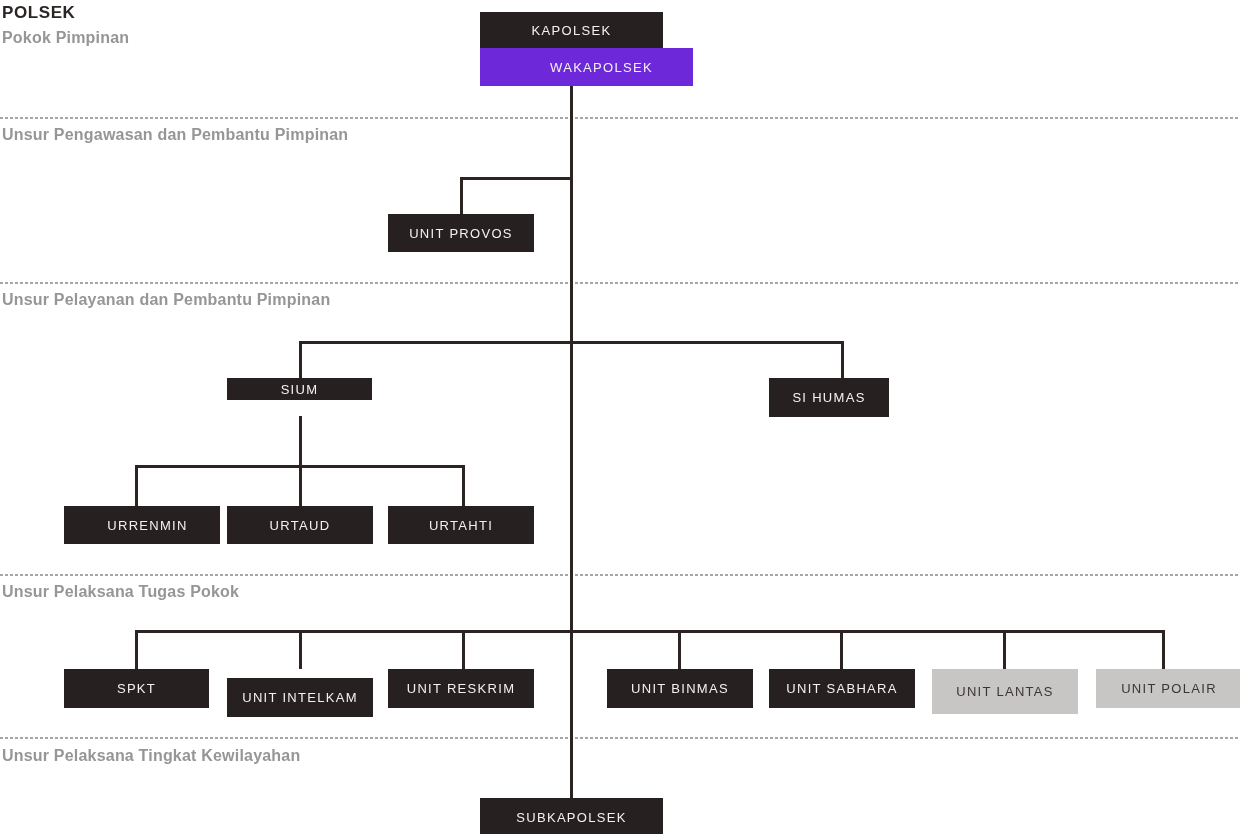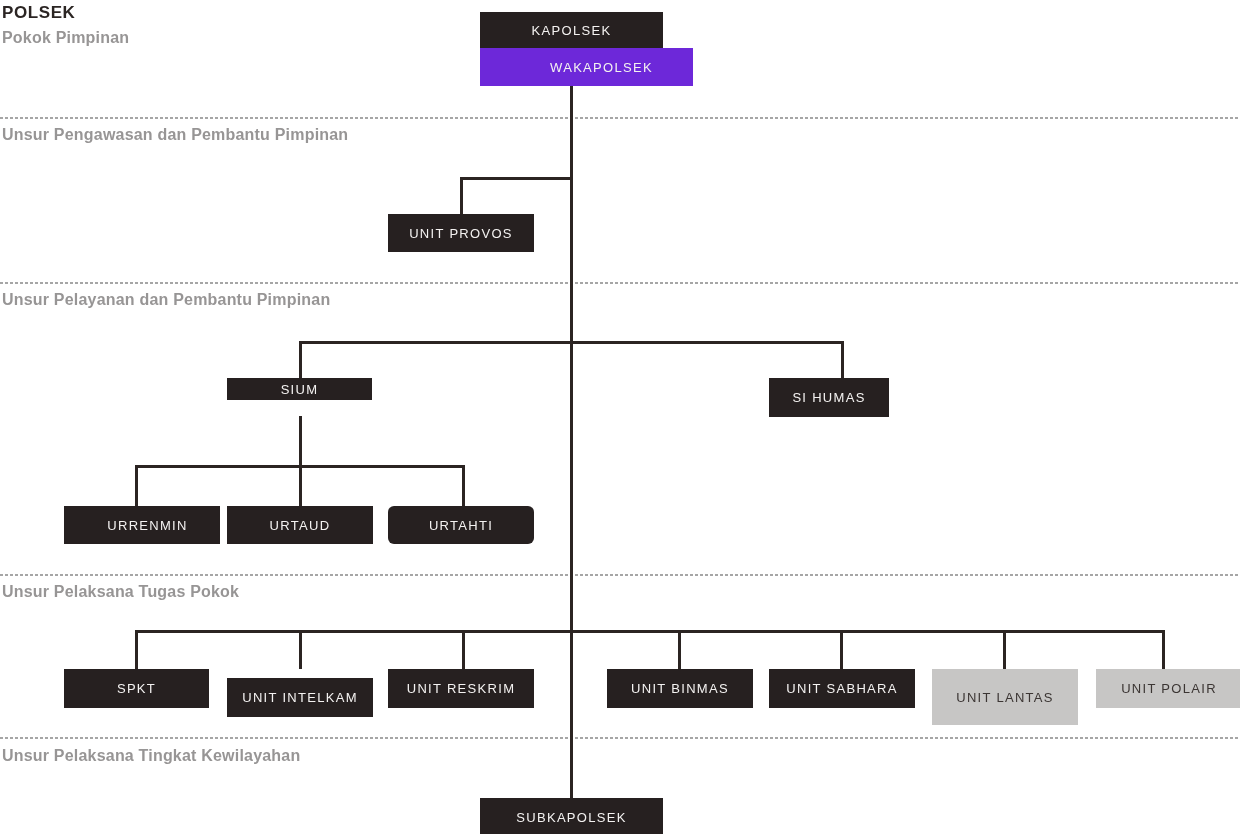--- a/index.html
+++ b/index.html
@@ -105,25 +105,25 @@
   <div class="node" style="left:480px; top:12px; width:183px; height:36px;">KAPOLSEK</div>
   <div class="node mid" style="left:480px; top:48px; width:183px; height:38px;">WAKAPOLSEK</div>
 
   <div class="node" style="left:388px; top:214px; width:146px; height:38px;">UNIT PROVOS</div>
 
   <div class="node" style="left:227px; top:378px; width:145px; height:22px;">SIUM</div>
   <div class="node" style="left:769px; top:378px; width:120px; height:39px;">SI HUMAS</div>
 
   <div class="node" style="left:64px;  top:506px; width:145px; height:38px;padding-left:11px;">URRENMIN</div>
   <div class="node" style="left:227px; top:506px; width:146px; height:38px;">URTAUD</div>
-  <div class="node" style="left:388px; top:506px; width:146px; height:38px;border-radius:6px;">URTAHTI</div>
+  <div class="node" style="left:388px; top:506px; width:146px; height:38px;">URTAHTI</div>
 
   <div class="node" style="left:64px;  top:669px; width:145px; height:39px;">SPKT</div>
   <div class="node" style="left:227px; top:669px; width:146px; height:39px;margin-top:9px;">UNIT INTELKAM</div>
   <div class="node" style="left:388px; top:669px; width:146px; height:39px;">UNIT RESKRIM</div>
   <div class="node" style="left:607px; top:669px; width:146px; height:39px;">UNIT BINMAS</div>
   <div class="node" style="left:769px; top:669px; width:146px; height:39px;">UNIT SABHARA</div>
-  <div class="node light" style="left:932px;  top:669px; width:146px; height:56px;">UNIT LANTAS</div>
+  <div class="node light" style="left:932px;  top:669px; width:146px; height:45px;">UNIT LANTAS</div>
   <div class="node light" style="left:1096px; top:669px; width:146px; height:39px;">UNIT POLAIR</div>
 
   <div class="node" style="left:480px; top:798px; width:183px; height:38px;">SUBKAPOLSEK</div>
 
 </div>
 
 </body></html>

